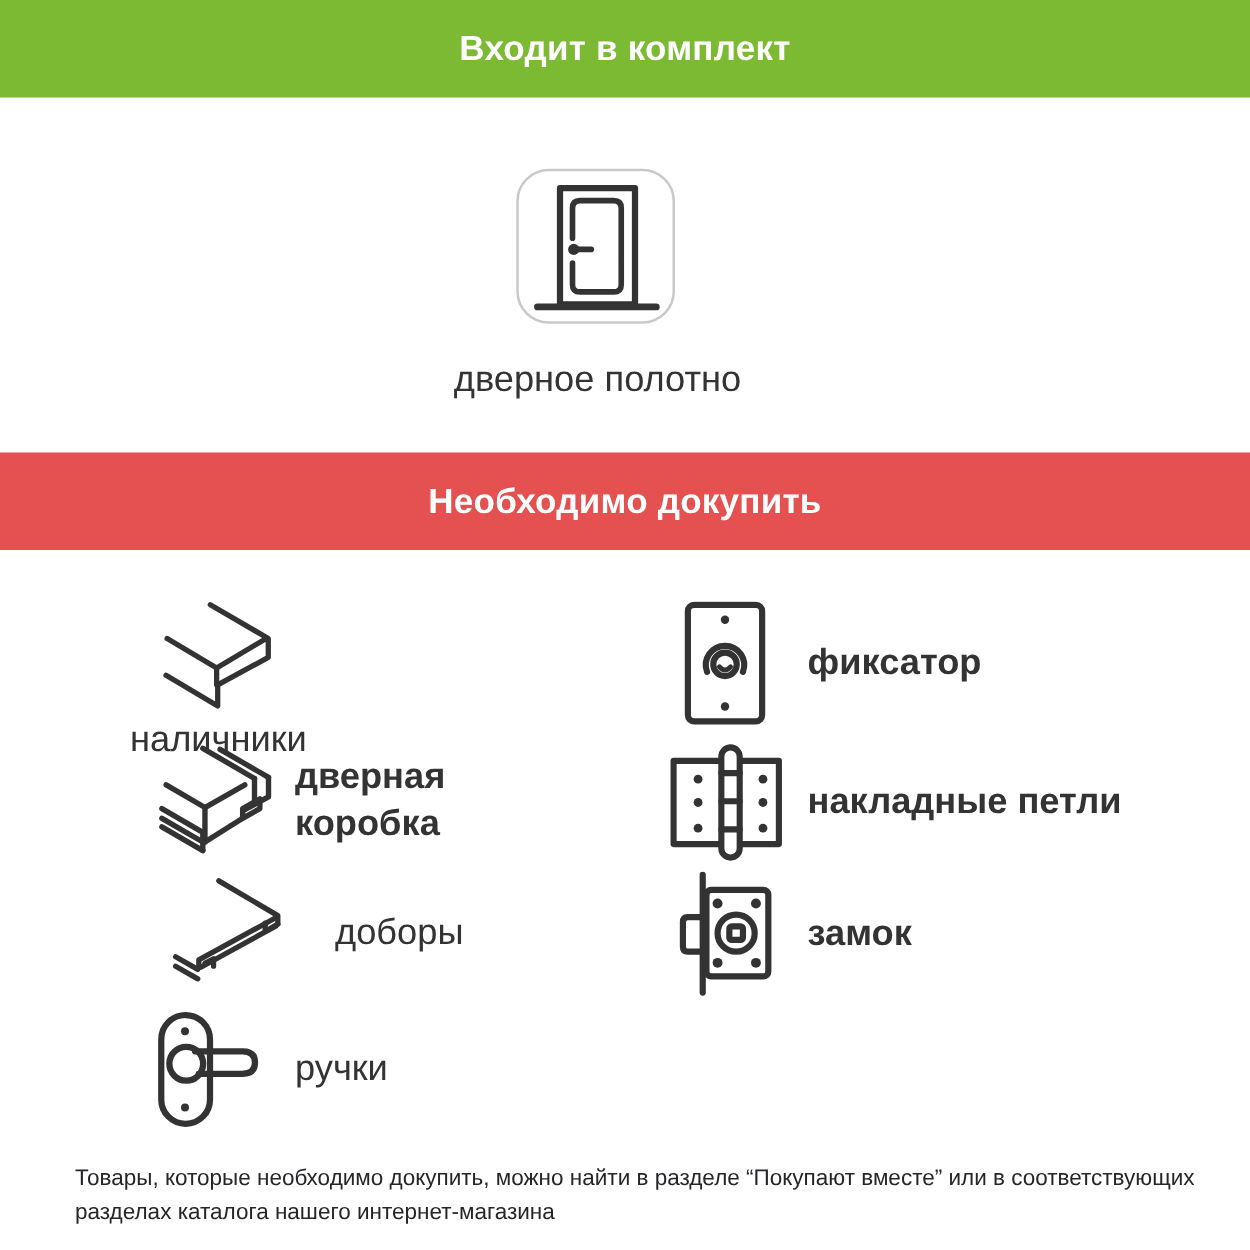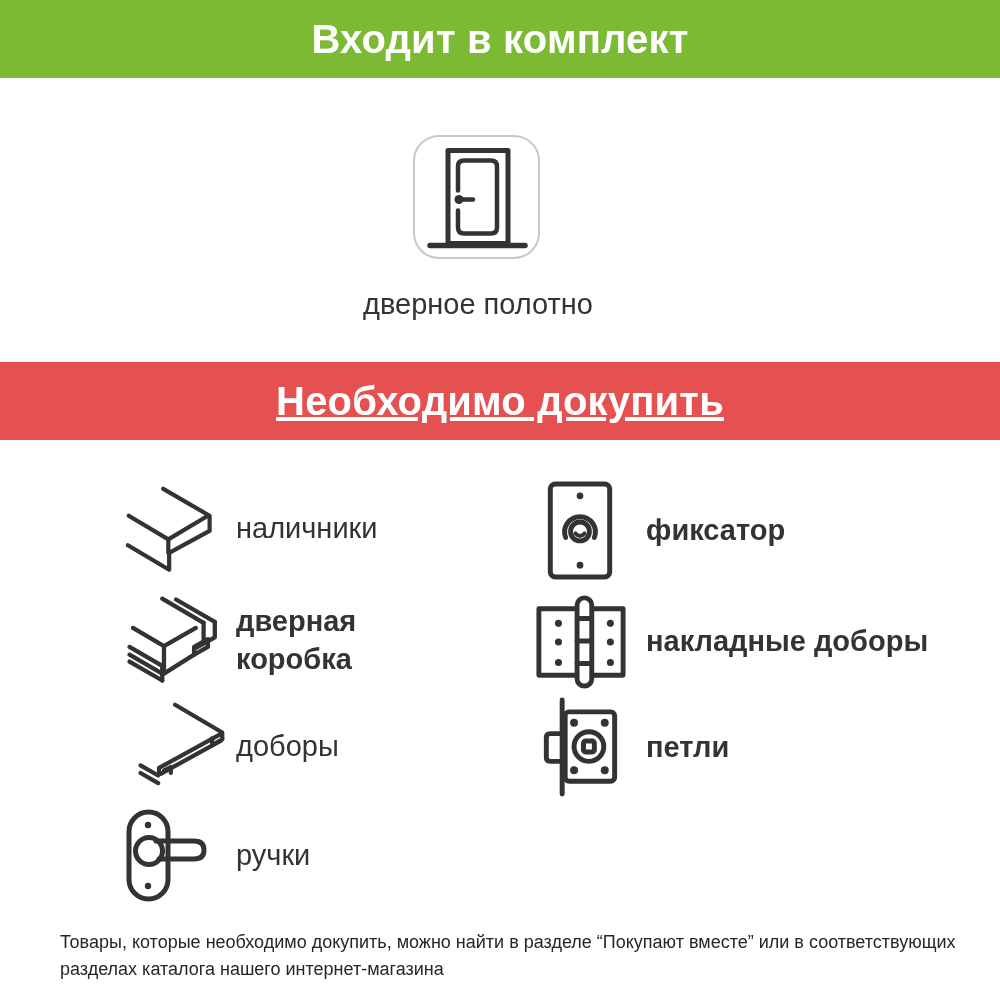--- a/index.html
+++ b/index.html
@@ -14,24 +14,24 @@
     width:1000px;height:1000px;
     background:#ffffff;
     font-family:"Liberation Sans", sans-serif;
     color:var(--text);
   }
   .page{position:relative;width:1000px;height:1000px;overflow:hidden;background:#fff;}
 
   .band{
     position:absolute;left:0;width:1000px;height:78px;
     display:flex;align-items:center;justify-content:center;
-    color:#fff;font-weight:bold;font-size:40px;letter-spacing:0.2px;
+    color:#fff;font-weight:bold;font-size:28px;letter-spacing:0.2px;
   }
   .band.green{top:0;background:var(--green);}
-  .band.red{top:362px;background:var(--red);text-decoration:underline;}
+  .band.red{top:362px;background:var(--red);}
 
   .door-card{
     position:absolute;left:413px;top:135px;
     width:127px;height:124px;
     border:2px solid #c9c9c9;border-radius:26px;
     background:#fff;
     display:flex;align-items:center;justify-content:center;
   }
   .door-label{
     position:absolute;left:478px;top:288px;
@@ -48,21 +48,21 @@
     display:flex;align-items:center;justify-content:center;
   }
   .item-row .item-label{
     font-size:29px;line-height:1.32;color:var(--text);
   }
   .col-left{left:104px;}
   .col-left .item-label{max-width:185px;}
   .col-right{left:514px;font-weight:bold;}
   .col-right .item-label{white-space:nowrap;}
 
-  .r1L{top:473px;} .r2L{top:585px;font-weight:bold;} .r3L{top:691px;} .r4L{top:800px;}
+  .r1L{top:473px;flex-direction:column;} .r2L{top:585px;font-weight:bold;} .r3L{top:691px;gap:32px;} .r4L{top:800px;}
   .r1R{top:475px;} .r2R{top:586px;} .r3R{top:692px;}
 
   svg{display:block;}
   .ln{fill:none;stroke:var(--stroke);stroke-linecap:round;stroke-linejoin:round;}
   .dot{fill:var(--stroke);stroke:none;}
 
   .footer-note{
     position:absolute;left:48px;top:929px;width:910px;
     font-size:18px;line-height:27px;color:#26262a;margin-left:12px;
   }
@@ -174,35 +174,35 @@
         <circle class="dot" cx="26" cy="31" r="3.6"></circle>
         <circle class="dot" cx="26" cy="50" r="3.6"></circle>
         <circle class="dot" cx="26" cy="71" r="3.6"></circle>
         <circle class="dot" cx="79" cy="31" r="3.6"></circle>
         <circle class="dot" cx="79" cy="50" r="3.6"></circle>
         <circle class="dot" cx="79" cy="71" r="3.6"></circle>
         <rect x="45" y="5" width="15" height="90" rx="7.5" fill="#ffffff" stroke="#333333" stroke-width="5"></rect>
         <path class="ln" stroke-width="5" d="M45,26 H60 M45,49 H60 M45,72 H60"></path>
       </svg>
     </span>
-    <span class="item-label">накладные доборы</span>
+    <span class="item-label">накладные петли</span>
   </div>
 
   <div class="item-row col-right r3R">
     <span class="icon-wrap">
       <svg width="78" height="100" viewBox="0 0 78 101">
         <path class="ln" stroke-width="5" d="M21,3 V98"></path>
         <path class="ln" stroke-width="5" d="M21,37 H9 Q5,37 5,41 V61 Q5,65 9,65 H21"></path>
         <rect class="ln" x="24" y="15" width="50" height="70" rx="4" stroke-width="5"></rect>
         <circle class="dot" cx="33" cy="26" r="4"></circle>
         <circle class="dot" cx="64" cy="26" r="4"></circle>
         <circle class="dot" cx="33" cy="74" r="4"></circle>
         <circle class="dot" cx="64" cy="74" r="4"></circle>
         <circle class="ln" cx="48" cy="50" r="15" stroke-width="5"></circle>
         <rect class="ln" x="42.5" y="44.5" width="11" height="11" rx="2" stroke-width="5"></rect>
       </svg>
     </span>
-    <span class="item-label">петли</span>
+    <span class="item-label">замок</span>
   </div>
 
   <div class="footer-note">Товары, которые необходимо докупить, можно найти в разделе “Покупают вместе” или в соответствующих разделах каталога нашего интернет-магазина</div>
 
 </div>
 
 </body></html>

